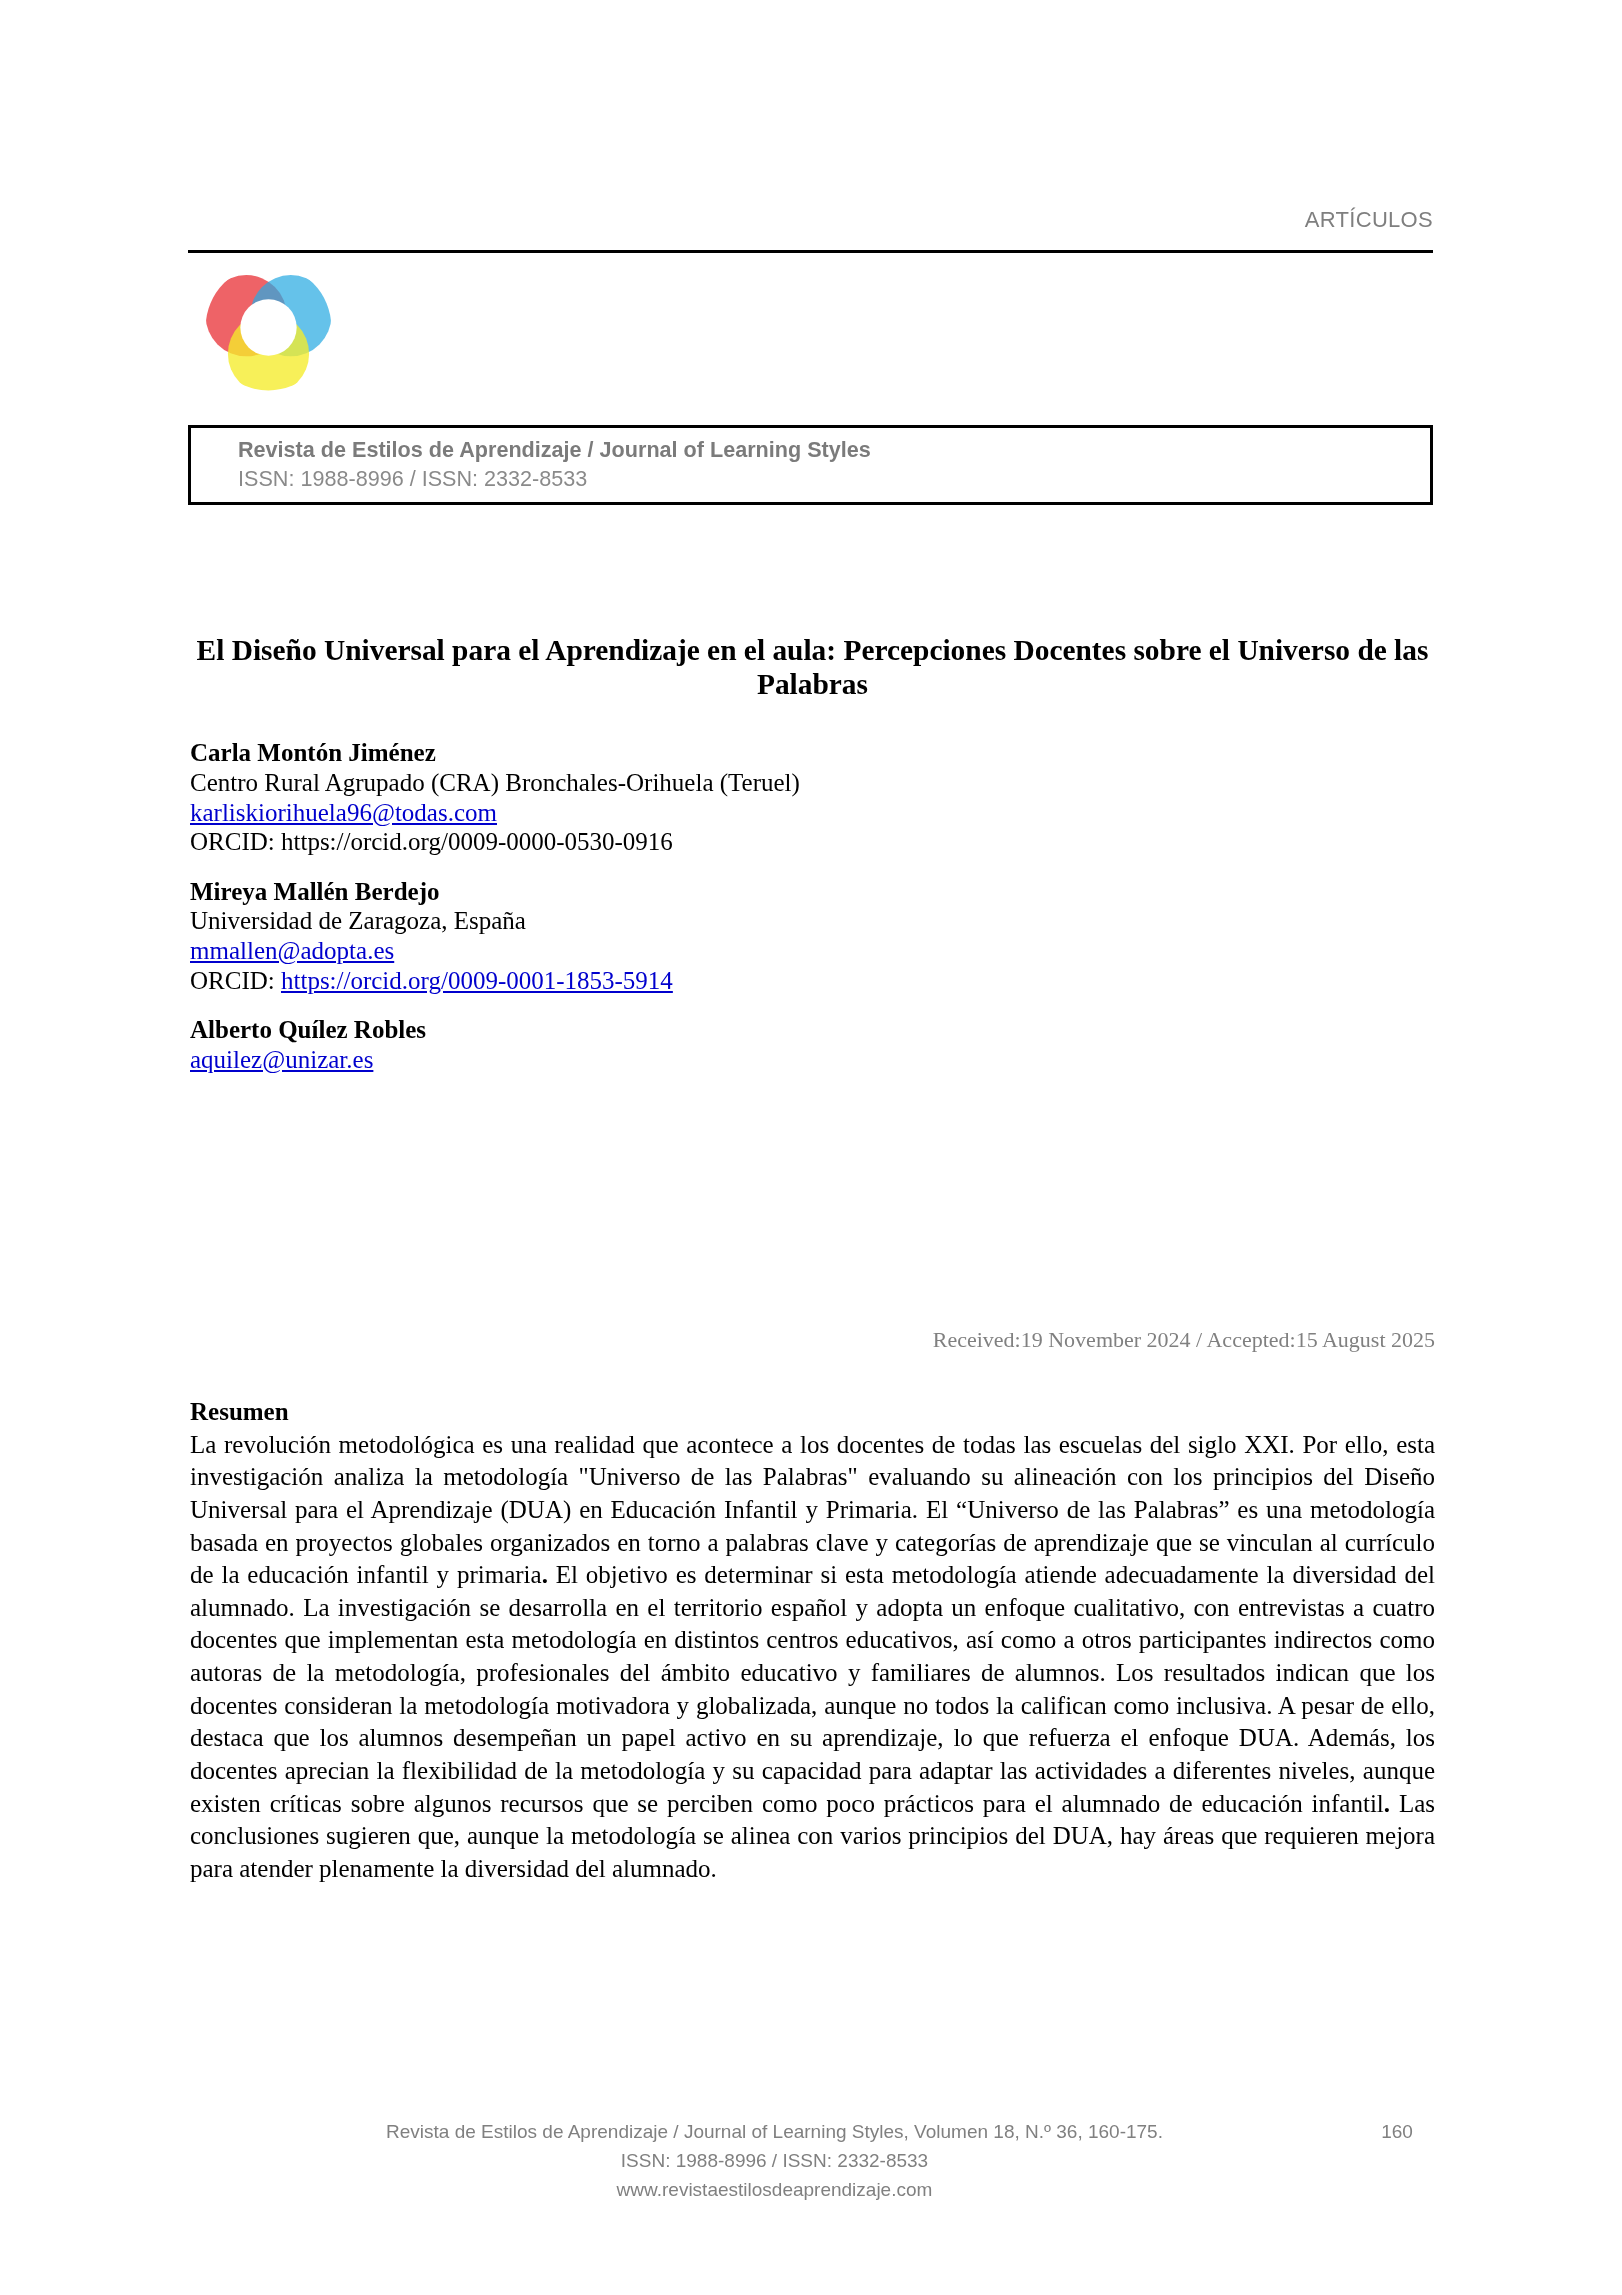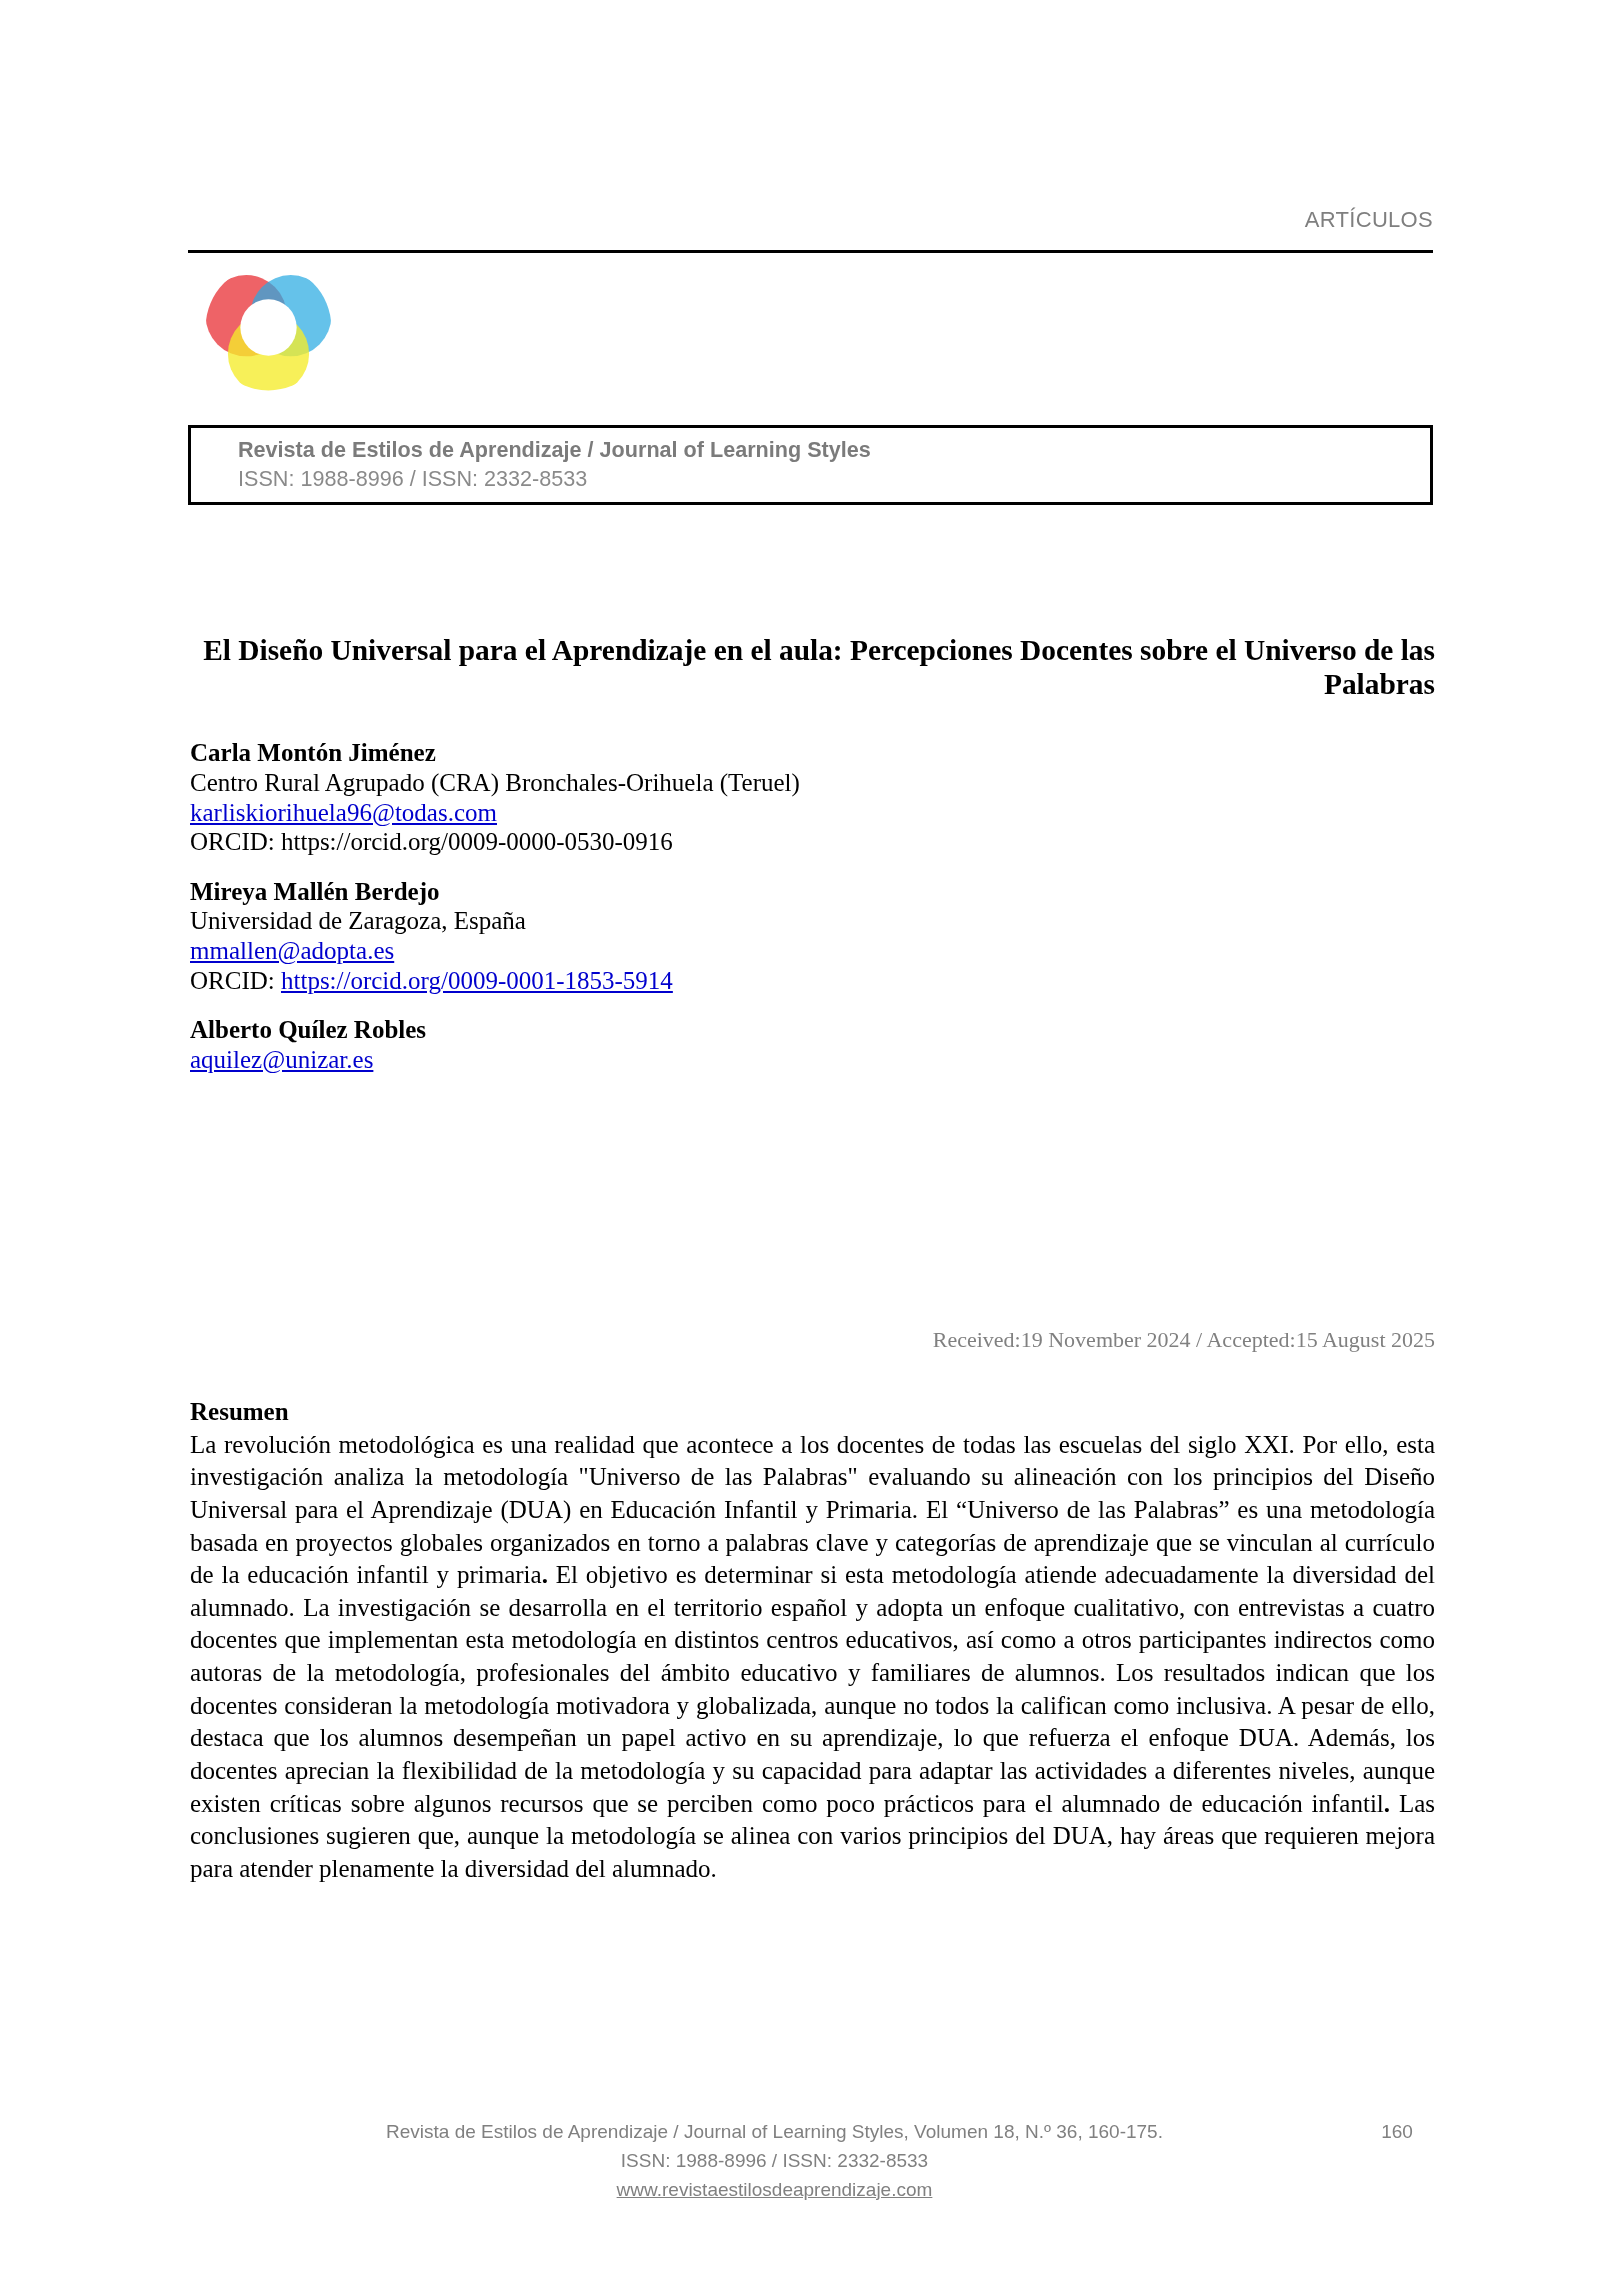--- a/index.html
+++ b/index.html
@@ -92,21 +92,21 @@
   
   .article-title {
     position: absolute;
     left: 190px;
     top: 633px;
     width: 1245px;
     font-size: 29.4px;
     font-weight: bold;
     line-height: 1.17;
     color: #000000;
-    text-align: right;
+    text-align: center;
   }
 
   
   .authors {
     position: absolute;
     left: 190px;
     top: 738px;
     width: 1112px;
     font-size: 25px;
     line-height: 1.19;
@@ -173,21 +173,21 @@
   }
   .footer-pageno {
     position: absolute;
     right: 0px;
     top: 0;
     width: 72px;
     text-align: center;
   }
   .footer-row2 { text-align: center; padding-right: 72px; }
   .footer-row3 { text-align: center; padding-right: 72px; }
-  .footer-url { text-decoration: underline; color: #808080; }
+  .footer-url { color: #808080; }
 </style>
 </head>
 <body>
 
 <div class="page">
 
   <div class="running-head">ARTÍCULOS</div>
   <div class="head-rule"></div>
 
   <div class="logo">

